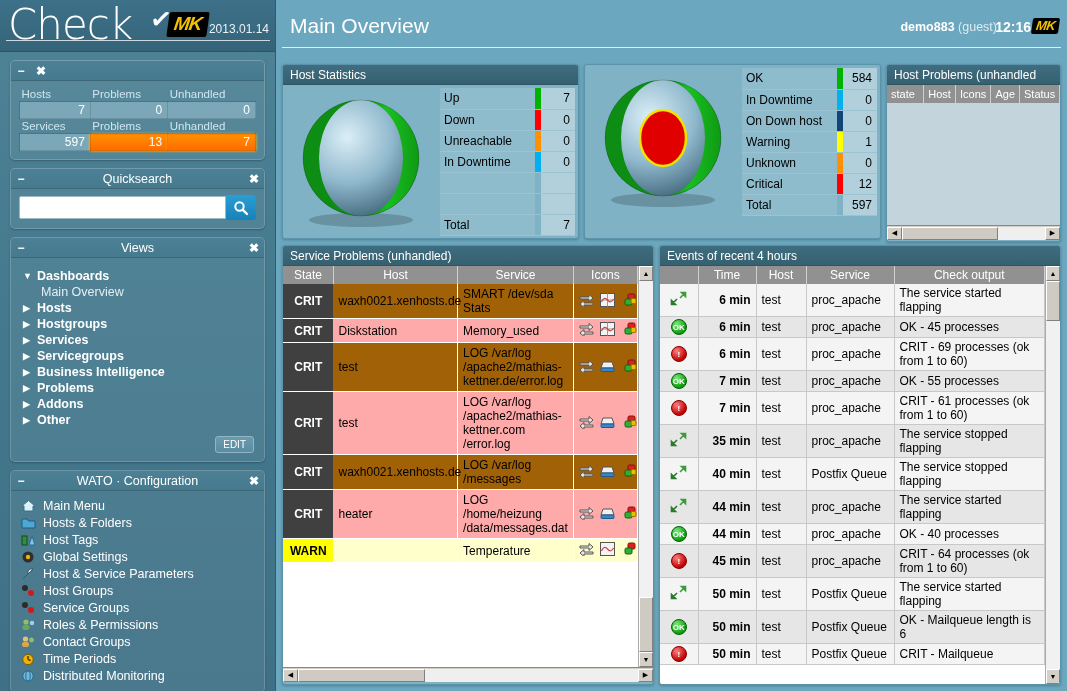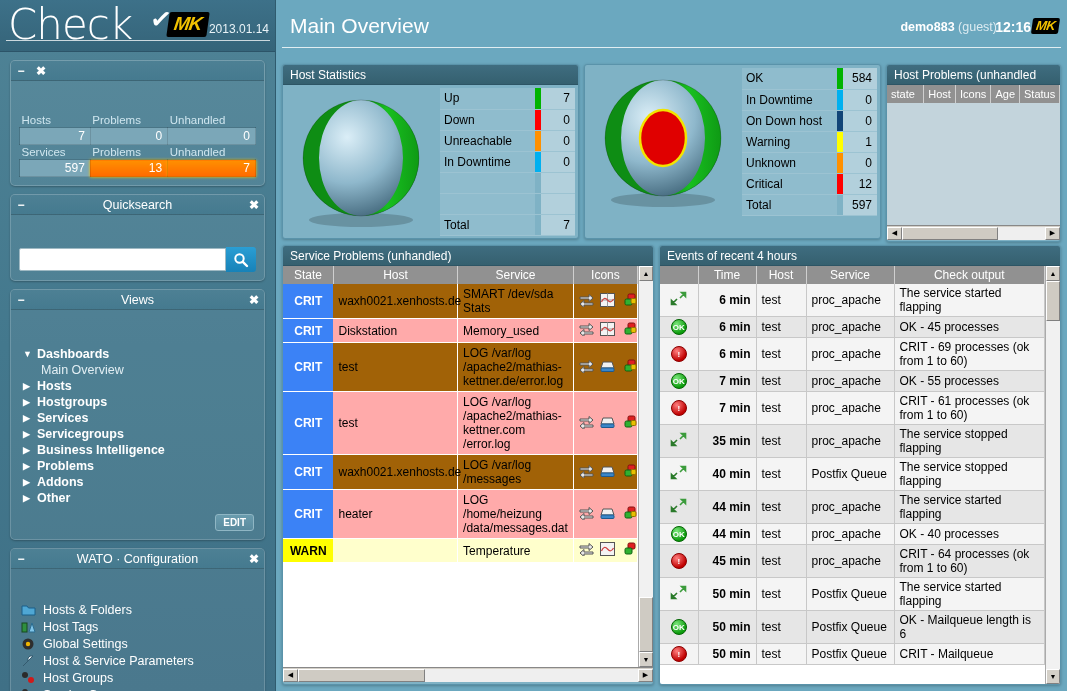--- a/index.html
+++ b/index.html
@@ -74,21 +74,21 @@
   }
   .snapin-title {
     flex: 1; text-align: center;
     color: #fff; font-size: 12.5px;
   }
   .snapin-minus, .snapin-close {
     width: 20px; text-align: center;
     color: #fff; font-size: 12px; font-weight: bold;
     cursor: pointer;
   }
-  .snapin-body { padding: 6px 8px 8px 8px; margin-top: 26px; }
+  .snapin-body { padding: 6px 8px 8px 8px; }
 
   
   .tac-table { width: 100%; border-collapse: collapse; }
   .tac-table th {
     color: #cfe6ef; font-size: 11.5px; font-weight: normal;
     text-align: left; padding: 1px 2px 1px 2px;
   }
   .tac-cell {
     background: #7ba7b8; color: #fff;
     text-align: right; font-size: 12px;
@@ -131,21 +131,21 @@
     color: #e3eff4; font-size: 12.5px;
     padding: 1px 0 1px 18px; font-weight: normal; cursor: pointer;
   }
   .edit-row { text-align: right; padding: 6px 2px 0 0; }
   .edit-btn {
     display: inline-block;
     background: linear-gradient(180deg,#6a9cae 0%,#5a8b9e 100%);
     border: 1px solid #8fb6c4;
     border-radius: 3px;
     color: #fff; font-size: 10px;
-    padding: 2px 7px; cursor: pointer; font-weight: bold;
+    padding: 2px 7px; cursor: pointer;
   }
 
   
   .wato-item {
     display: flex; align-items: center;
     color: #fff; font-size: 12.5px;
     padding: 1px 0; cursor: pointer;
   }
   .wato-icon {
     width: 18px; height: 15px; margin-right: 6px;
@@ -295,21 +295,21 @@
     font-size: 12px; font-weight: normal;
     height: 18px; border-right: 1px solid #cfcfcf;
   }
   .sp-table td {
     font-size: 12px; color: #000;
     padding: 3px 5px; vertical-align: middle;
     border-right: 1px solid #fff;
     border-bottom: 1px solid #fff;
   }
   td.state-crit {
-    background: #3b82f6; color: #fff;
+    background: #404040; color: #fff;
     font-weight: bold; text-align: center;
     border-right: none;
   }
   td.state-warn {
     background: #ffff00; color: #000;
     font-weight: bold; text-align: center;
     border-right: none;
   }
   tr.odd td.data { background: #a16207; }
   tr.even td.data { background: #ffaaaa; }
@@ -465,20 +465,28 @@
 
   <div class="snapin">
     <div class="snapin-head">
       <span class="snapin-minus">−</span>
       <span class="snapin-title">WATO · Configuration</span>
       <span class="snapin-close">✖</span>
     </div>
     <div class="snapin-body">
       <div class="wato-item">
         <span class="wato-icon">
+          <svg width="15" height="13" viewBox="0 0 15 13">
+              <path d="M1 7 L7.5 1.5 L14 7 L12 7 L12 12 L3 12 L3 7 Z" fill="#dff0f7" stroke="#36708c" stroke-width="1"></path>
+            </svg>
+        </span>
+        <span>Main Menu</span>
+      </div>
+      <div class="wato-item">
+        <span class="wato-icon">
           <svg width="15" height="12" viewBox="0 0 15 12">
               <path d="M1 2 L6 2 L7.5 4 L14 4 L14 11 L1 11 Z" fill="#4fa7d4" stroke="#1b5f88" stroke-width="1"></path>
             </svg>
         </span>
         <span>Hosts &amp; Folders</span>
       </div>
       <div class="wato-item">
         <span class="wato-icon">
           <svg width="15" height="12" viewBox="0 0 15 12">
               <rect x="1" y="2" width="5" height="9" fill="#2f8f3f" stroke="#17491f"></rect>

